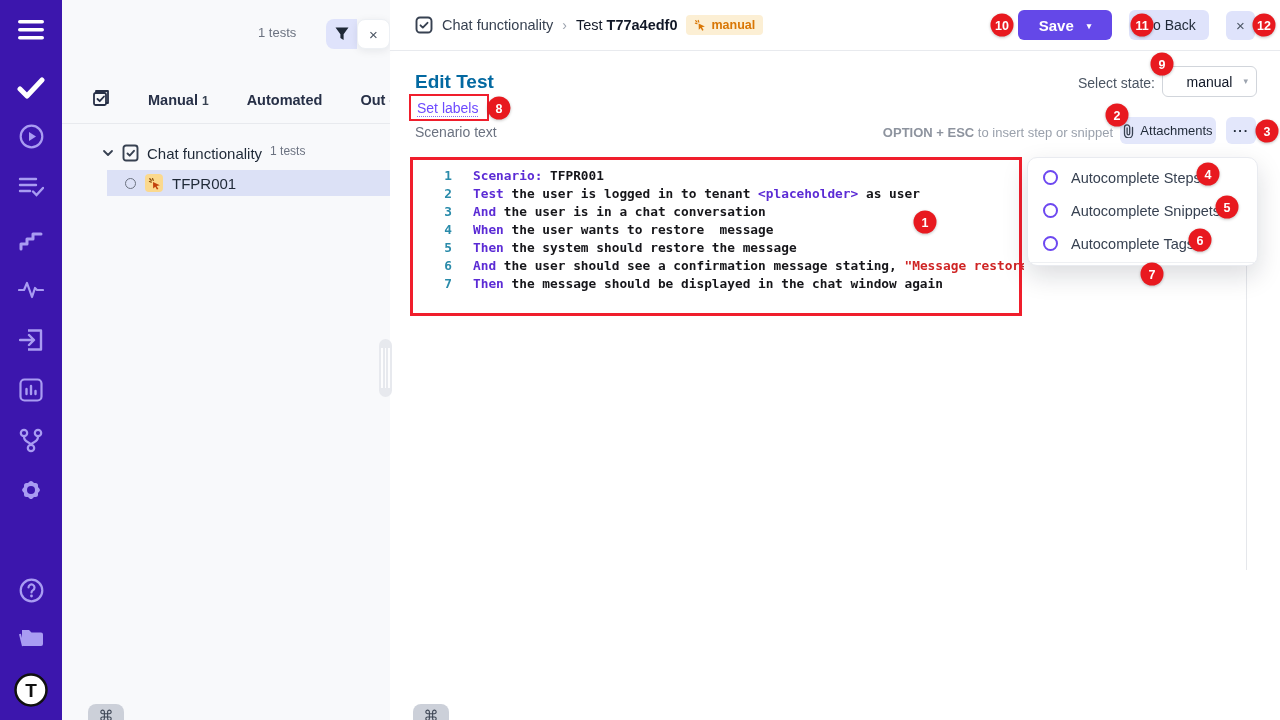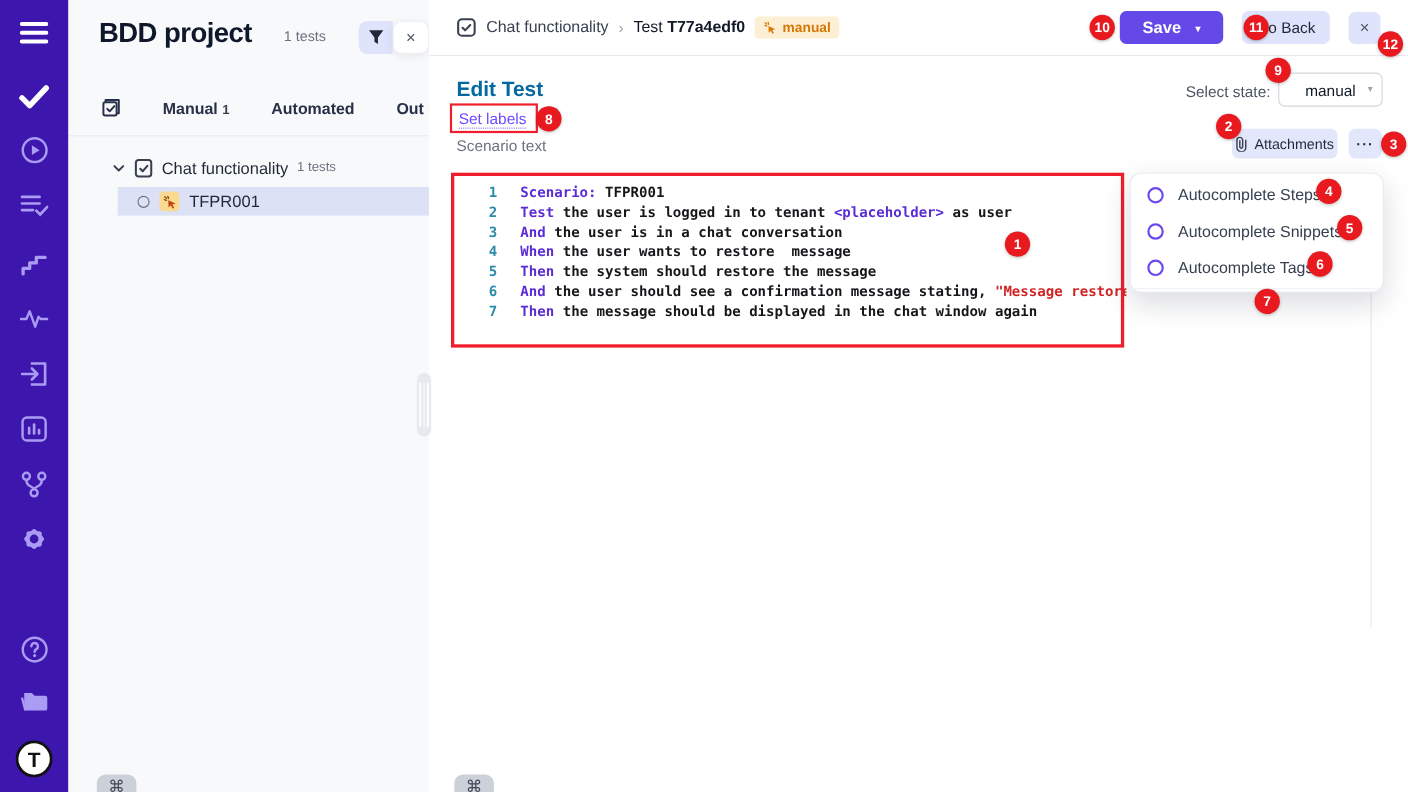--- a/index.html
+++ b/index.html
@@ -221,21 +221,20 @@
     </div>
     <div class="rail-icon" style="top:672px">
       <svg width="34" height="34" viewBox="0 0 34 34">
           <circle cx="17" cy="17" r="15.5" fill="#fff" stroke="#111" stroke-width="2.5"></circle>
           <text x="17" y="24" text-anchor="middle" font-family="Liberation Sans, sans-serif" font-size="19" font-weight="800" fill="#111">T</text>
         </svg>
     </div>
   </aside>
 
   <section class="abs panel">
-    <h1 class="panel-title">BDD project</h1>
     <span class="panel-count">1 tests</span>
     <div class="filter-btn">
       <svg width="14" height="14" viewBox="0 0 14 14">
           <path d="M0.5 0.5 h13 L8.6 7.2 V13 L5.4 11 V7.2 Z" fill="#1f2937"></path>
         </svg>
     </div>
     <div class="panel-close">
       <span>×</span>
     </div>
 
@@ -324,20 +323,21 @@
   </header>
 
   <h2 class="abs edit-title">Edit Test</h2>
   <a class="abs set-labels">Set labels</a>
   <span class="abs select-state-label">Select state:</span>
   <div class="abs state-select">
     <span>manual</span>
     <span class="sel-caret">▾</span>
   </div>
   <span class="abs scenario-label">Scenario text</span>
+  <span class="abs hint"><b>OPTION + ESC</b><span> to insert step or snippet</span></span>
   <button class="abs attach-btn">
     <svg width="11" height="14" viewBox="0 0 11 14" fill="none">
         <path d="M9.5 3.5 v6.5 a4 4 0 0 1 -8 0 V3.5 a2.6 2.6 0 0 1 5.2 0 v6 a1.3 1.3 0 0 1 -2.6 0 V4" stroke="#374151" stroke-width="1.3" stroke-linecap="round"></path>
       </svg>
     <span>Attachments</span>
   </button>
   <button class="abs more-btn">···</button>
 
   <div class="abs editor-lines" id="editor-lines">
       <div class="ed-row">
@@ -395,18 +395,18 @@
       <div class="marker" style="left: 1117px; top: 115px;">2</div>
       <div class="marker" style="left: 1267px; top: 131px;">3</div>
       <div class="marker" style="left: 1208px; top: 174px;">4</div>
       <div class="marker" style="left: 1227px; top: 207px;">5</div>
       <div class="marker" style="left: 1200px; top: 240px;">6</div>
       <div class="marker" style="left: 1152px; top: 274px;">7</div>
       <div class="marker" style="left: 499px; top: 108px;">8</div>
       <div class="marker" style="left: 1162px; top: 64px;">9</div>
       <div class="marker" style="left: 1002px; top: 25px;">10</div>
       <div class="marker" style="left: 1122px; top: 25px; margin-left: 20px;">11</div>
-      <div class="marker" style="left: 1264px; top: 40px;">12</div>
+      <div class="marker" style="left: 1264px; top: 25px;">12</div>
     </div>
 
   <div class="hotkey-pill abs" style="left:413px; top:704px;">⌘</div>
 
 </div>
 
 </body></html>

